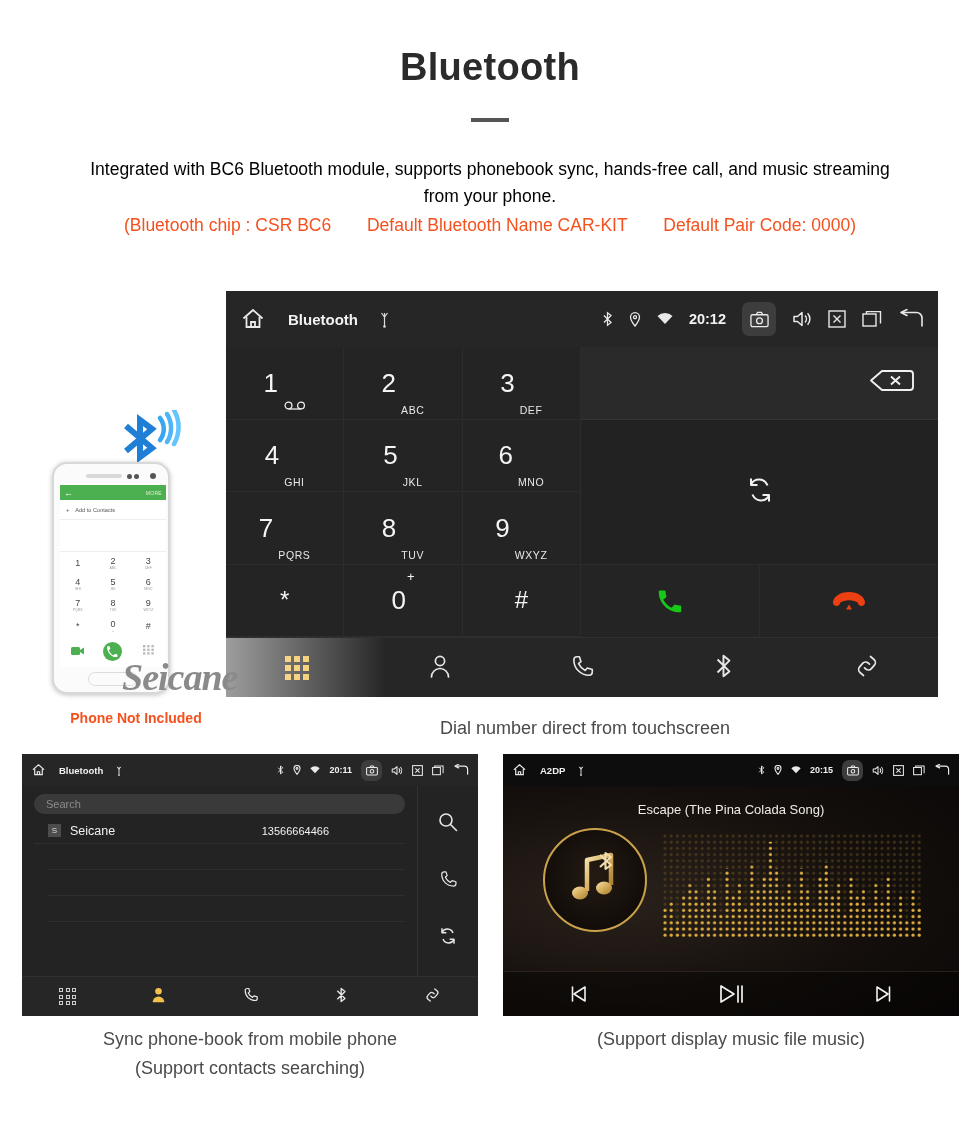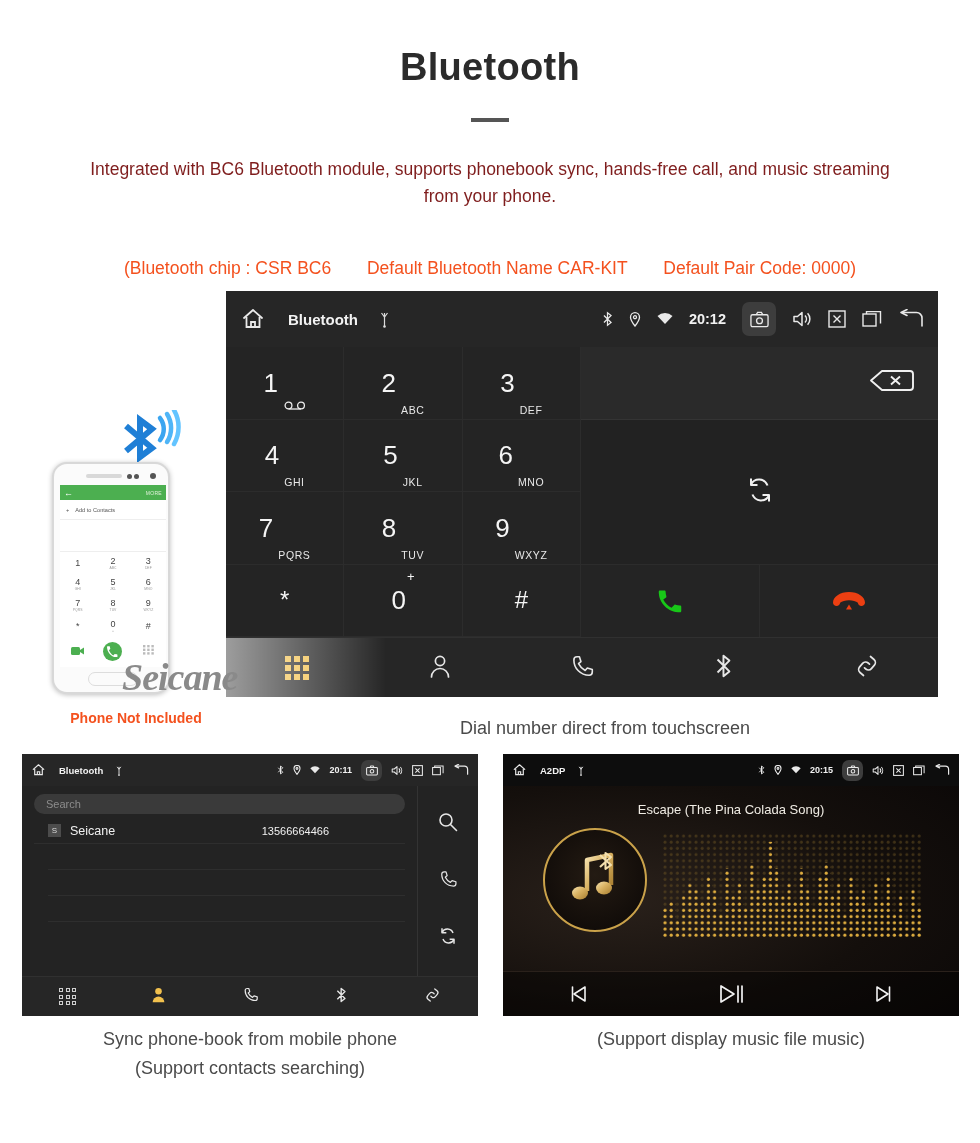--- a/index.html
+++ b/index.html
@@ -17,28 +17,28 @@
     text-align: center;
     font-size: 38px; font-weight: bold; color: #2b2b2b;
     letter-spacing: .3px;
   }
   .hdr-rule {
     position: absolute; top: 118px; left: 50%; transform: translateX(-50%);
     width: 38px; height: 4px; background: #555;
   }
   .hdr-sub {
     position: absolute; top: 156px; left: 90px; width: 800px;
-    text-align: center; font-size: 17.5px; color: #7f1d1d; line-height: 27px;
+    text-align: center; font-size: 17.5px; color: #000000; line-height: 27px;
   }
   .hdr-specs {
     position: absolute; top: 215px; left: 0; width: 980px;
     text-align: center; font-size: 17.5px; color: #f4511e;
     white-space: nowrap;
   }
-  .hdr-specs span { display: inline-block; margin-top: 43px; }
+  .hdr-specs span { display: inline-block; }
   .spec-gap { width: 26px; }
 
   
   .screen { position: absolute; background: #1f1f1f; overflow: hidden; }
 
   .statusbar {
     position: relative; width: 100%;
     background: #262626;
     display: flex; align-items: center;
     color: #f2f2f2;
@@ -137,21 +137,21 @@
   .bt-wave { position: absolute; left: 68px; top: -52px; }
   .phone-note {
     position: absolute; left: 36px; top: 710px; width: 200px; text-align: center;
     font-size: 14px; color: #f4511e; font-weight: bold;
   }
 
   
   .caption {
     position: absolute; text-align: center; font-size: 18px; color: #4a4a4a; line-height: 29px;
   }
-  #cap-main { left: 400px; top: 714px; width: 410px; }
+  #cap-main { left: 380px; top: 714px; width: 410px; }
   #cap-left { left: 22px; top: 1025px; width: 456px; }
   #cap-right { left: 503px; top: 1025px; width: 456px; }
 
   
   #contacts-screen { left: 22px; top: 754px; width: 456px; height: 262px; background:#232323; }
   #contacts-screen .statusbar { height: 32px; padding: 0 9px; }
   #contacts-screen .sb-left .sb-home { margin-right: 13px; }
   #contacts-screen .sb-title { font-size: 9.5px; margin-right: 12px; }
   #contacts-screen .sb-right > * { margin-left: 9px; }
   #contacts-screen .sb-time { font-size: 9px; }

